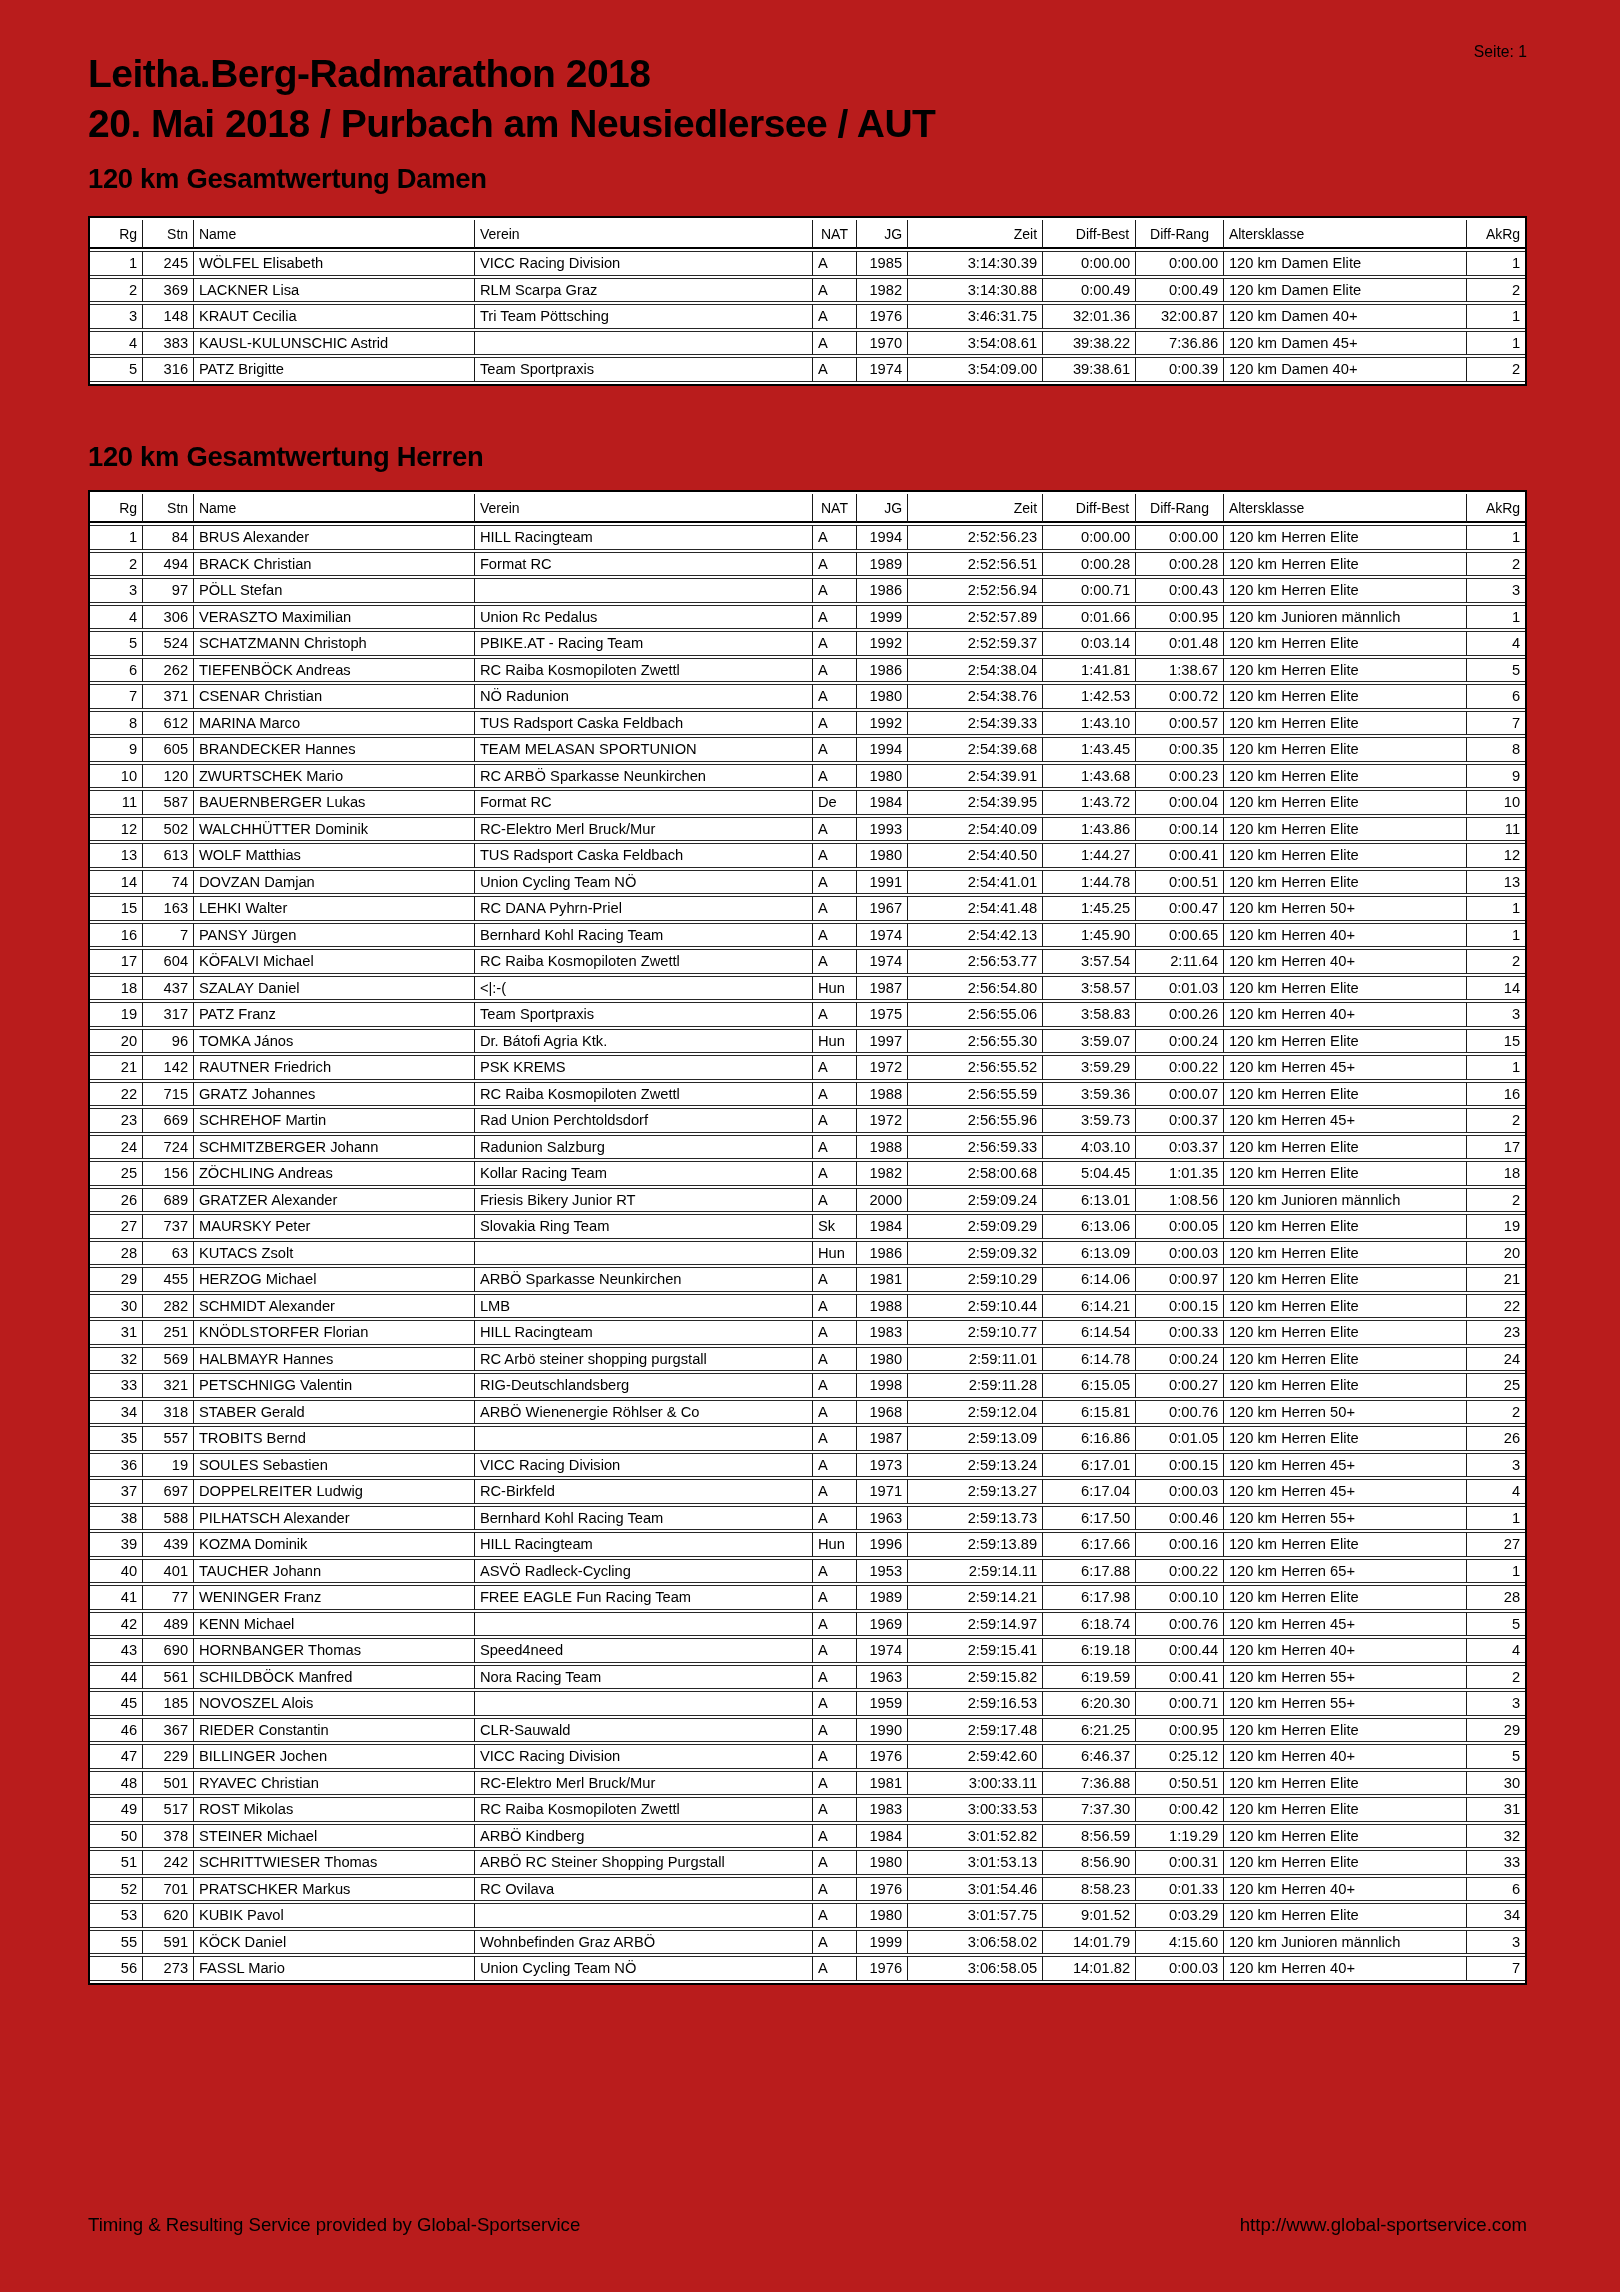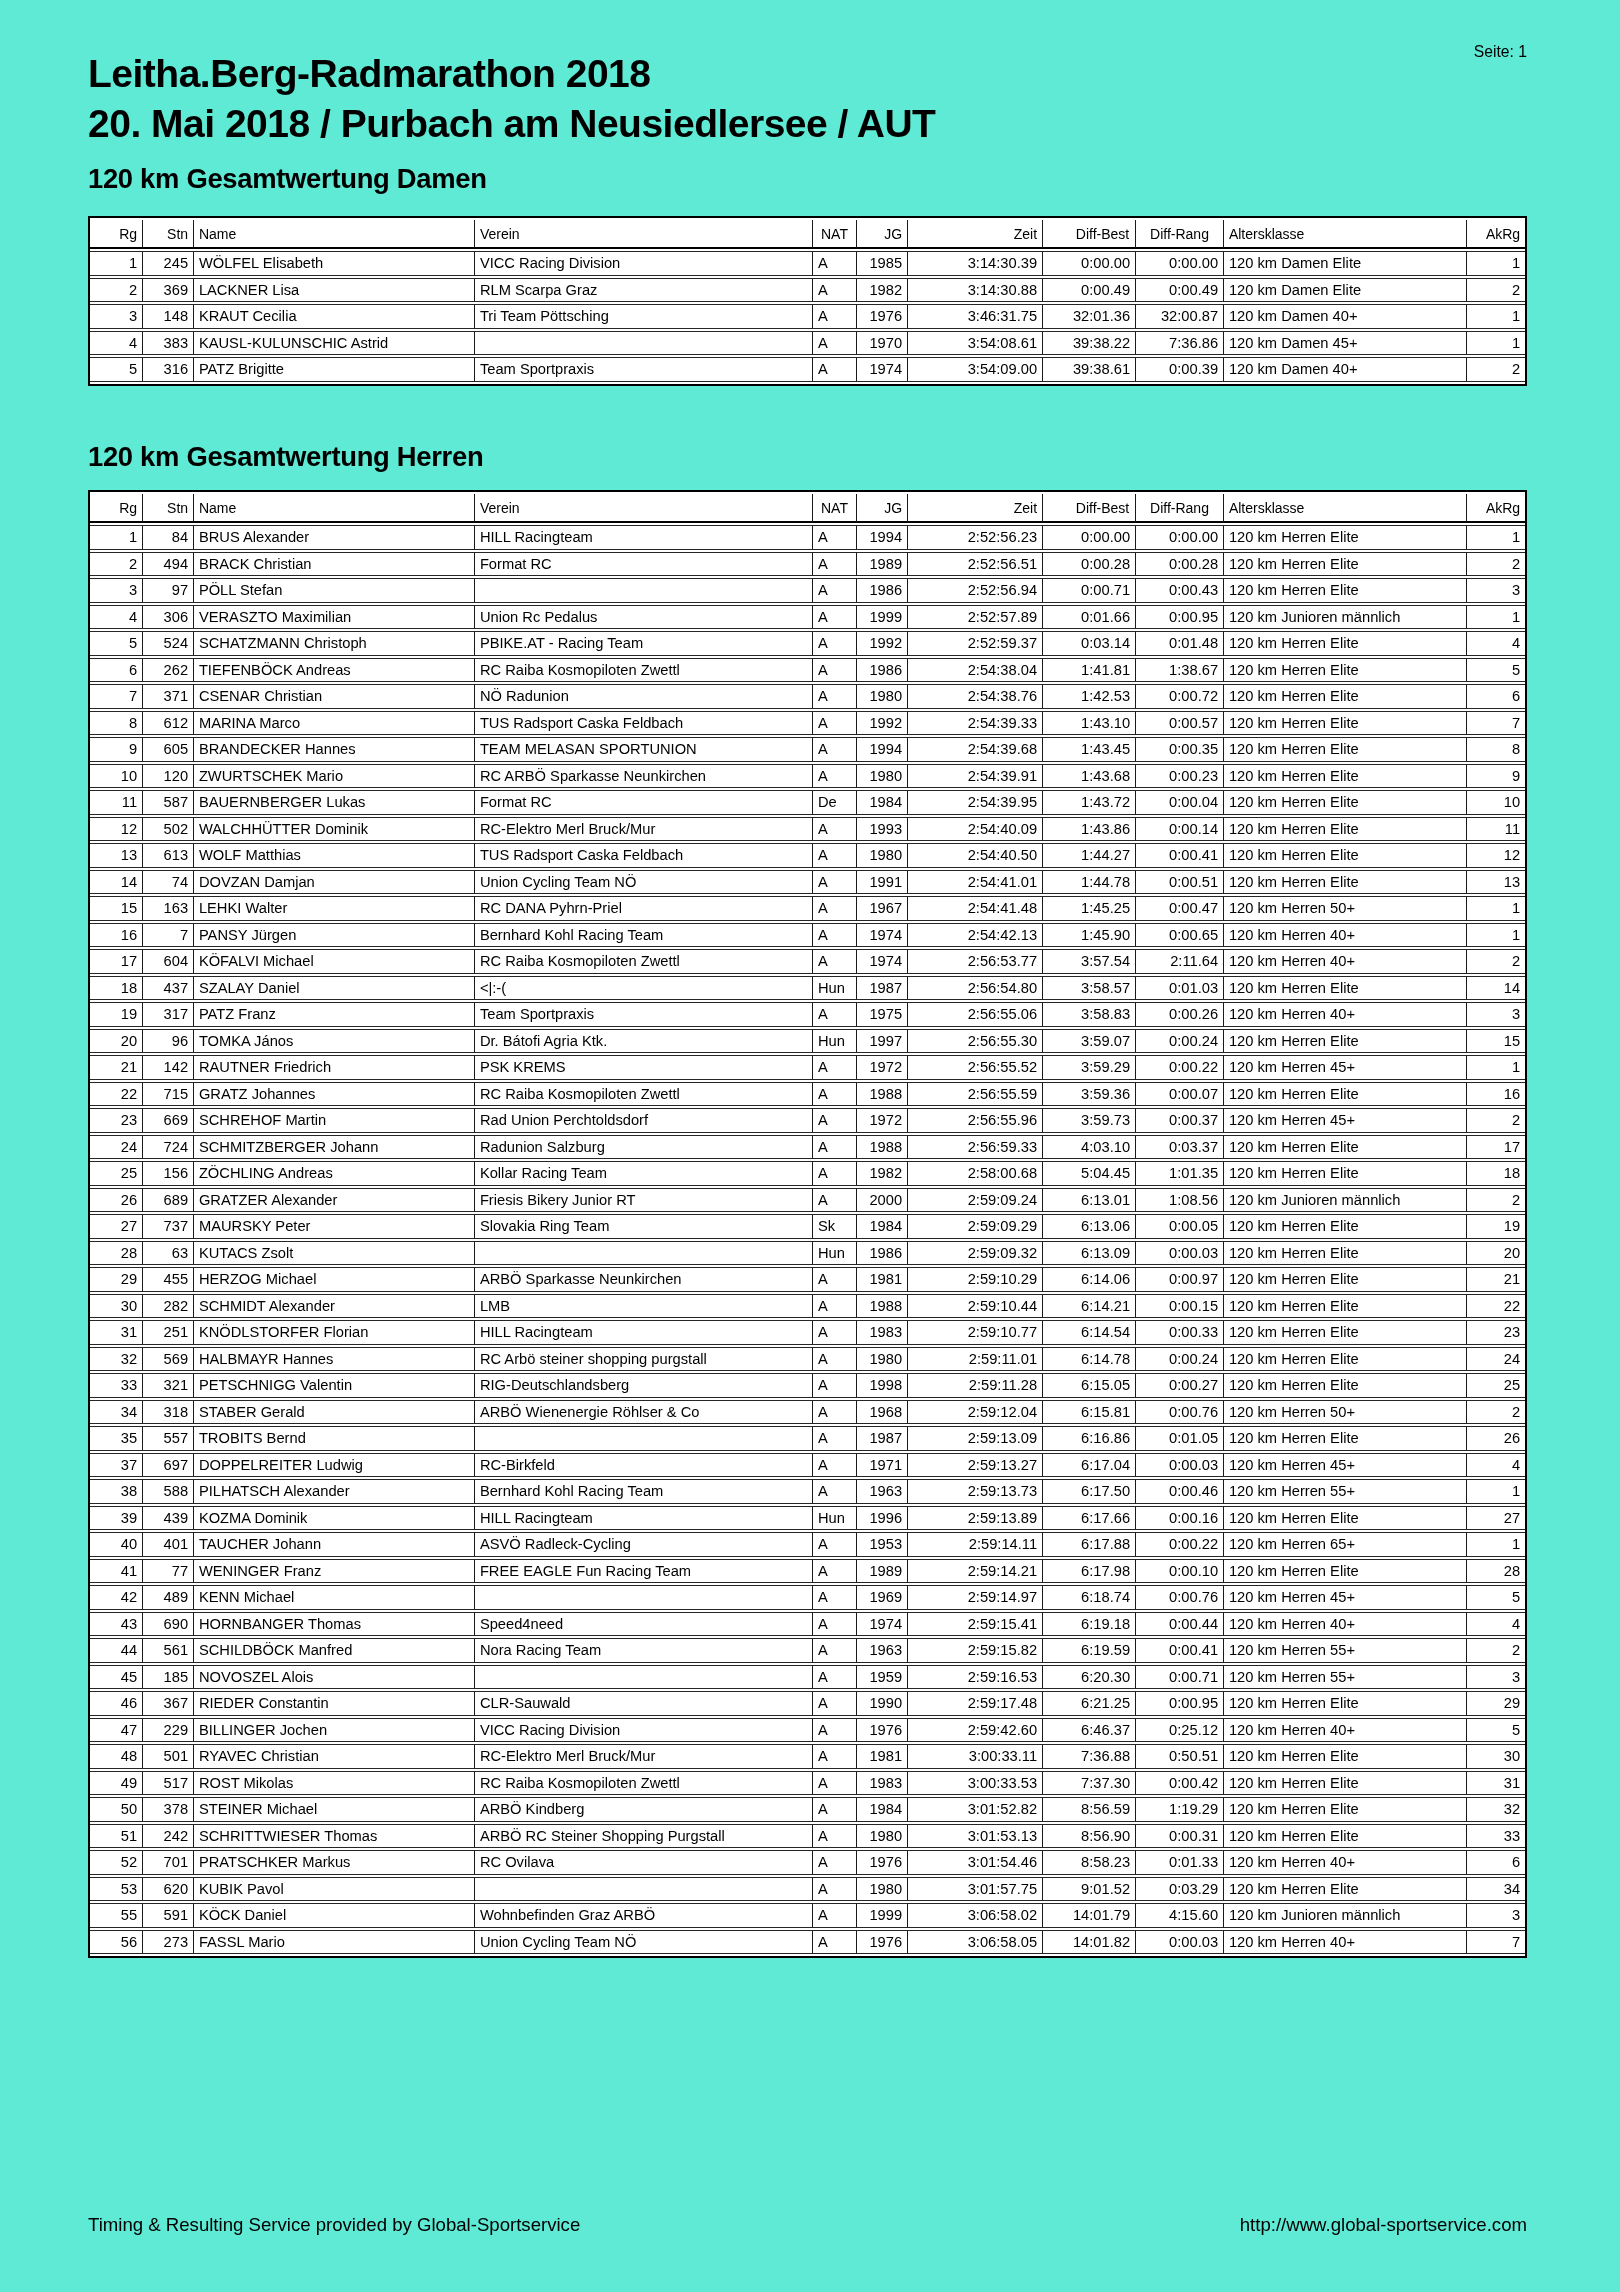--- a/index.html
+++ b/index.html
@@ -1,20 +1,20 @@
 <!DOCTYPE html>
 <html><head>
 <meta charset="utf-8">
 <style>
   html, body { margin: 0; padding: 0; background: #e8e8e8; }
   .page {
     position: relative;
     width: 1620px;
     height: 2293px;
-    background: #5eead4;
+    background: #b91c1c;
     font-family: "Liberation Sans", "DejaVu Sans", sans-serif;
     color: #000;
     overflow: hidden;
   }
   .content { position: absolute; left: 88px; top: 49px; }
   .page-number { position: absolute; top: 43px; right: 93px; font-size: 15.7px; }
   h1 { margin: 0; font-size: 39px; line-height: 1.28; letter-spacing: -0.5px; font-weight: bold; }
   h2 { margin: 13.7px 0 21.6px 0; font-size: 27.4px; font-weight: bold; letter-spacing: -0.3px; }
   h2.herren { margin-top: 55px; margin-bottom: 17.6px; }
 
@@ -632,20 +632,33 @@
             <td class="c-verein"></td>
             <td class="c-nat">A</td>
             <td class="c-jg">1987</td>
             <td class="c-zeit">2:59:13.09</td>
             <td class="c-diffbest">6:16.86</td>
             <td class="c-diffrang">0:01.05</td>
             <td class="c-altersklasse">120 km Herren Elite</td>
             <td class="c-akrg">26</td>
           </tr>
           <tr>
+            <td class="c-rg">36</td>
+            <td class="c-stn">19</td>
+            <td class="c-name">SOULES Sebastien</td>
+            <td class="c-verein">VICC Racing Division</td>
+            <td class="c-nat">A</td>
+            <td class="c-jg">1973</td>
+            <td class="c-zeit">2:59:13.24</td>
+            <td class="c-diffbest">6:17.01</td>
+            <td class="c-diffrang">0:00.15</td>
+            <td class="c-altersklasse">120 km Herren 45+</td>
+            <td class="c-akrg">3</td>
+          </tr>
+          <tr>
             <td class="c-rg">37</td>
             <td class="c-stn">697</td>
             <td class="c-name">DOPPELREITER Ludwig</td>
             <td class="c-verein">RC-Birkfeld</td>
             <td class="c-nat">A</td>
             <td class="c-jg">1971</td>
             <td class="c-zeit">2:59:13.27</td>
             <td class="c-diffbest">6:17.04</td>
             <td class="c-diffrang">0:00.03</td>
             <td class="c-altersklasse">120 km Herren 45+</td>

